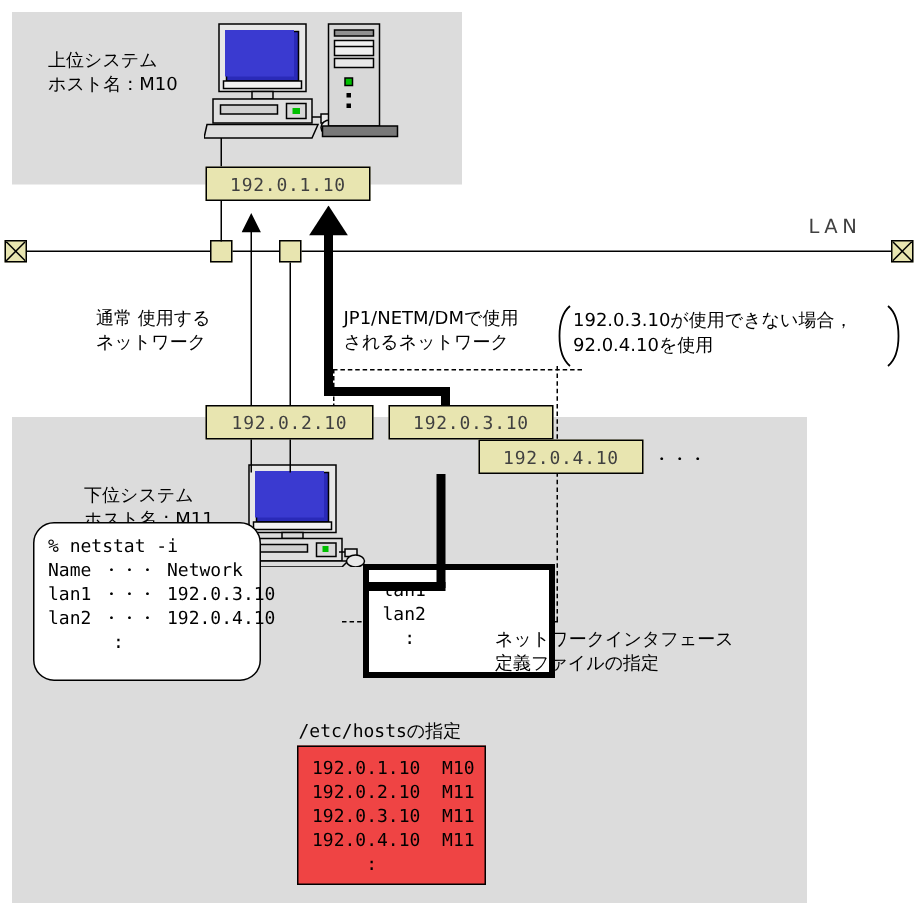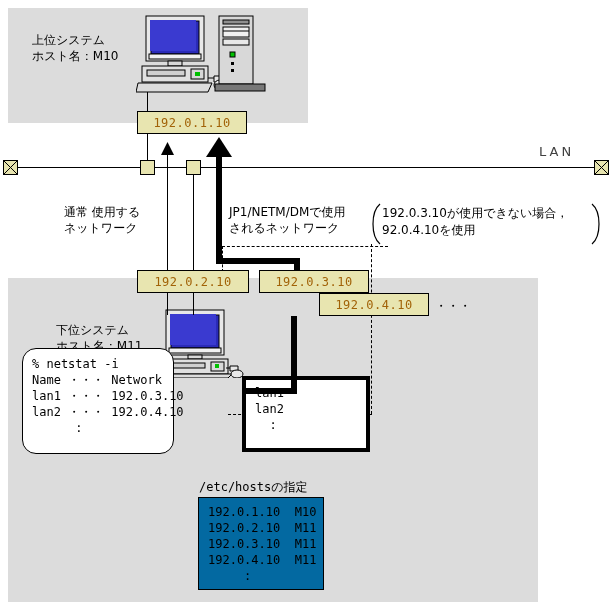--- a/index.html
+++ b/index.html
@@ -23,21 +23,21 @@
   .panel {
     background: #dcdcdc;
   }
 
   
   .ipbox {
     background: #e8e5b0;
     border: 1px solid #000000;
     font-family: "DejaVu Sans Mono", "Liberation Mono", monospace;
     font-size: 12px;
-    color: #a16207;
+    color: #404040;
     display: flex;
     align-items: center;
     justify-content: center;
     letter-spacing: 0.5px;
     box-sizing: border-box;
   }
 
   
   .tap {
     background: #e8e5b0;
@@ -91,21 +91,21 @@
 
   
   .callout {
     background: #ffffff;
     border: 1px solid #000000;
     border-radius: 14px;
     box-sizing: border-box;
   }
   
   .plainbox {
-    background: #0369a1;
+    background: #ef4444;
     border: 1px solid #000000;
     box-sizing: border-box;
   }
   
   .thickbox {
     background: #ffffff;
     border: 4px solid #000000;
     box-sizing: border-box;
     margin-left: 44px;
   }
@@ -271,20 +271,22 @@
 
   <div class="abs thickbox" style="left:198px; top:376px; width:128px; height:76px; padding:5px 0 0 9px;">
     <div class="mtext">lan1</div>
     <div class="mtext">lan2</div>
     <div class="mtext">  :</div>
   </div>
 
   <div class="abs thick-h" style="left:245px; top:388px; width:52px;"></div>
   <div class="abs thick-v" style="left:291px; top:316px; height:76px;"></div>
 
+  <div class="abs jtext" style="left:330px; top:418px; width:190px;">ネットワークインタフェース
+定義ファイルの指定</div>
 
   <div class="abs mtext" style="left:199px; top:479px;">/etc/hostsの指定</div>
 
   <div class="abs plainbox" style="left:198px; top:497px; width:126px; height:93px; padding:6px 0 0 9px;">
     <div class="mtext">192.0.1.10  M10</div>
     <div class="mtext">192.0.2.10  M11</div>
     <div class="mtext">192.0.3.10  M11</div>
     <div class="mtext">192.0.4.10  M11</div>
     <div class="mtext">     :</div>
   </div>

